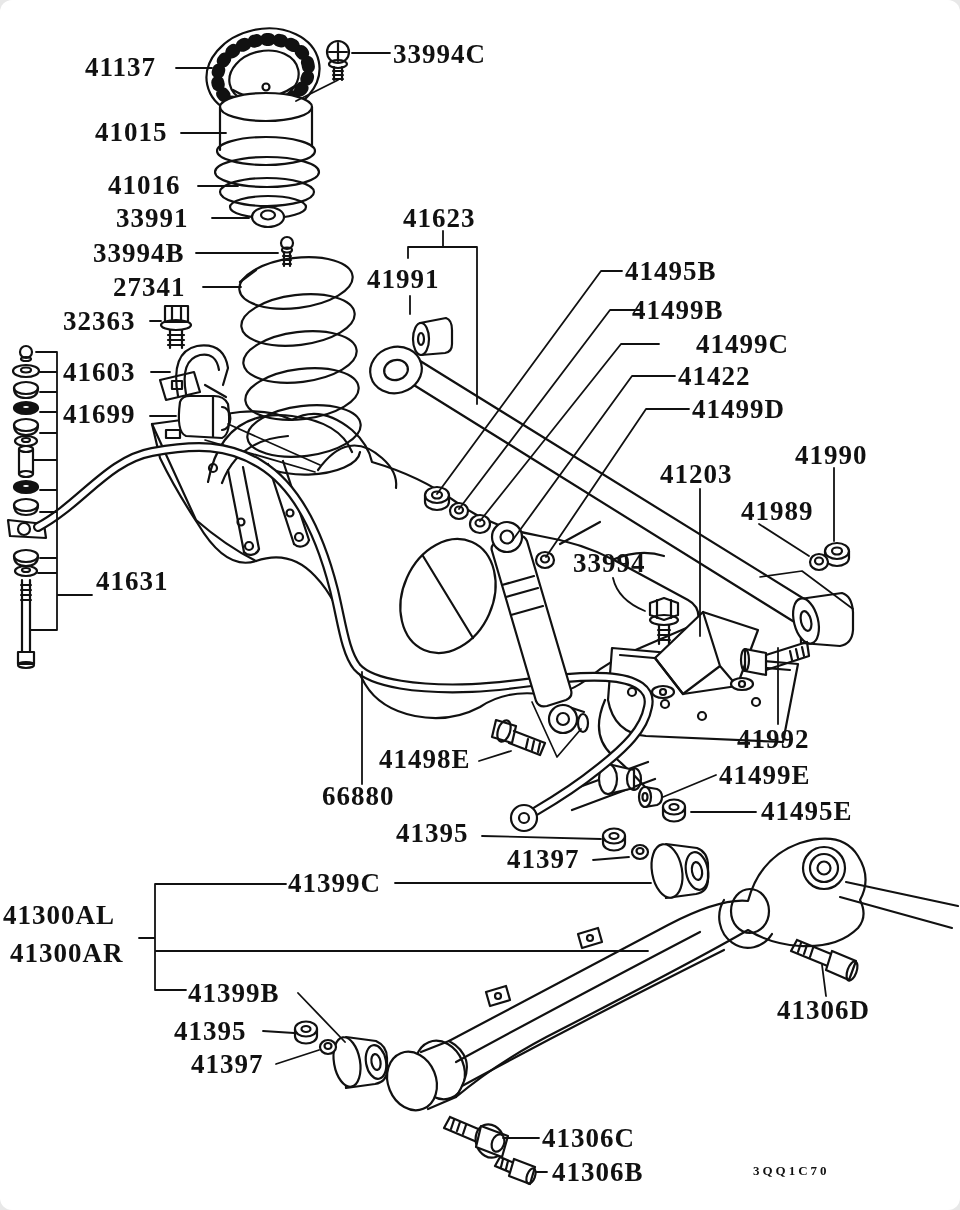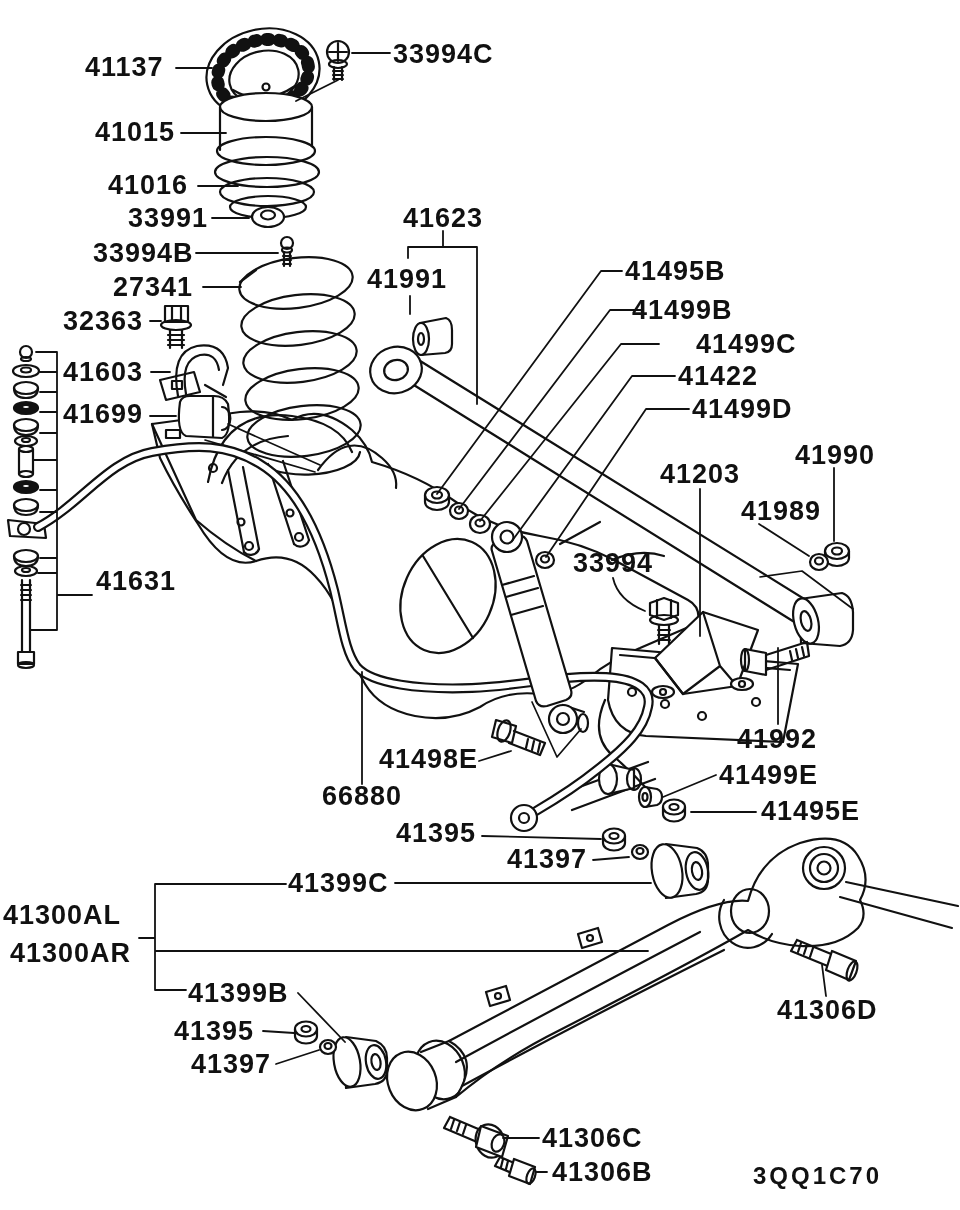--- a/index.html
+++ b/index.html
@@ -1,26 +1,26 @@
 <!DOCTYPE html>
 <html><head>
 <meta charset="utf-8">
 <style>
   html,body{margin:0;padding:0;background:#e8e8e8;}
   .stage{
     position:relative;width:960px;height:1210px;background:#ffffff;
-    font-family:Liberation Sans, sans-serif;overflow:hidden;
+    font-family:Liberation Serif, serif;overflow:hidden;border-radius:12px;
   }
   .stage svg{position:absolute;left:0;top:0;}
   .plabel{
     position:absolute;font-weight:700;font-size:27px;line-height:1;
     color:#111;letter-spacing:1px;white-space:nowrap;
   }
   .dcode{
-    position:absolute;font-weight:700;font-size:24px;line-height:1;
+    position:absolute;font-weight:700;font-size:13px;line-height:1;
     color:#111;letter-spacing:3px;white-space:nowrap;
   }
 </style>
 </head>
 <body>
 
 <div class="stage">
 
 <svg width="960" height="1210" viewBox="0 0 960 1210" stroke="#111" fill="none" stroke-width="2.2" stroke-linecap="round" stroke-linejoin="round">
 
@@ -374,21 +374,21 @@
     <path d="M826,996 L822,965"></path>
     <path d="M539,1138 H503"></path>
     <path d="M547,1172 H536"></path>
   </g>
 </svg>
 
 <div class="plabel" style="left:85px;top:54px">41137</div>
 <div class="plabel" style="left:393px;top:41px">33994C</div>
 <div class="plabel" style="left:95px;top:119px">41015</div>
 <div class="plabel" style="left:108px;top:172px">41016</div>
-<div class="plabel" style="left:128px;top:205px">33991</div>
+<div class="plabel" style="left:116px;top:205px">33991</div>
 <div class="plabel" style="left:93px;top:240px">33994B</div>
 <div class="plabel" style="left:113px;top:274px">27341</div>
 <div class="plabel" style="left:63px;top:308px">32363</div>
 <div class="plabel" style="left:403px;top:205px">41623</div>
 <div class="plabel" style="left:367px;top:266px">41991</div>
 <div class="plabel" style="left:63px;top:359px">41603</div>
 <div class="plabel" style="left:63px;top:401px">41699</div>
 <div class="plabel" style="left:625px;top:258px">41495B</div>
 <div class="plabel" style="left:632px;top:297px">41499B</div>
 <div class="plabel" style="left:696px;top:331px">41499C</div>

